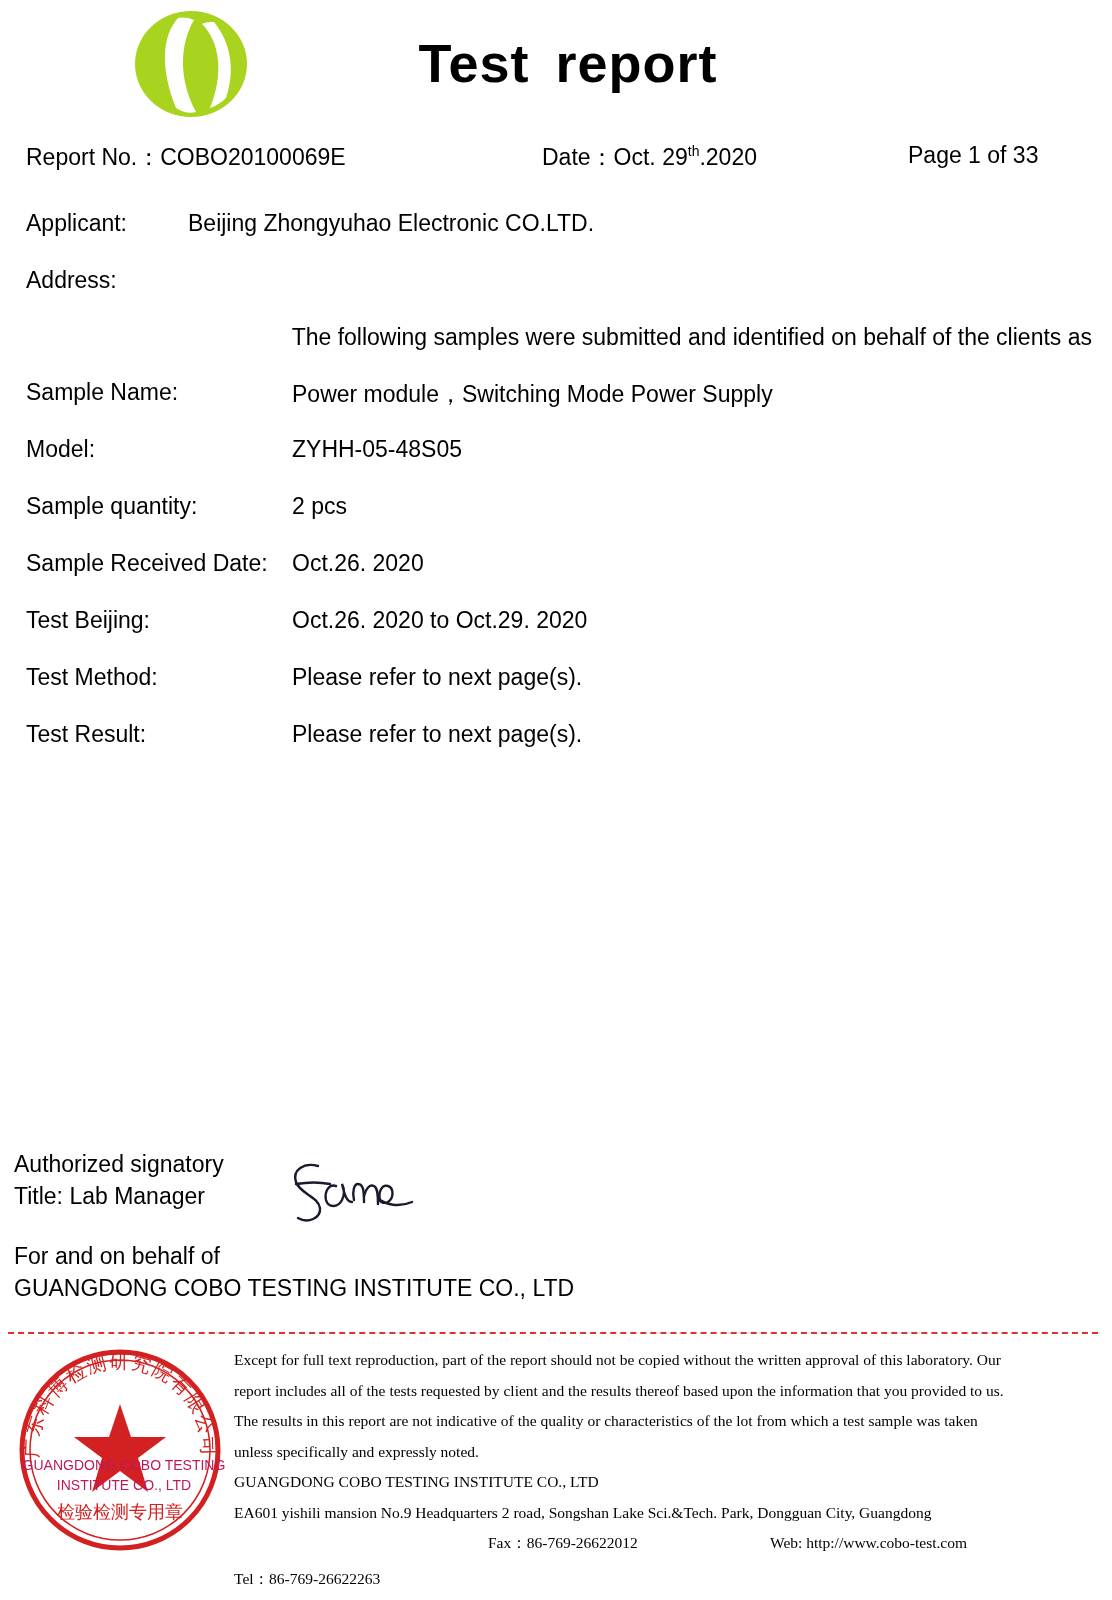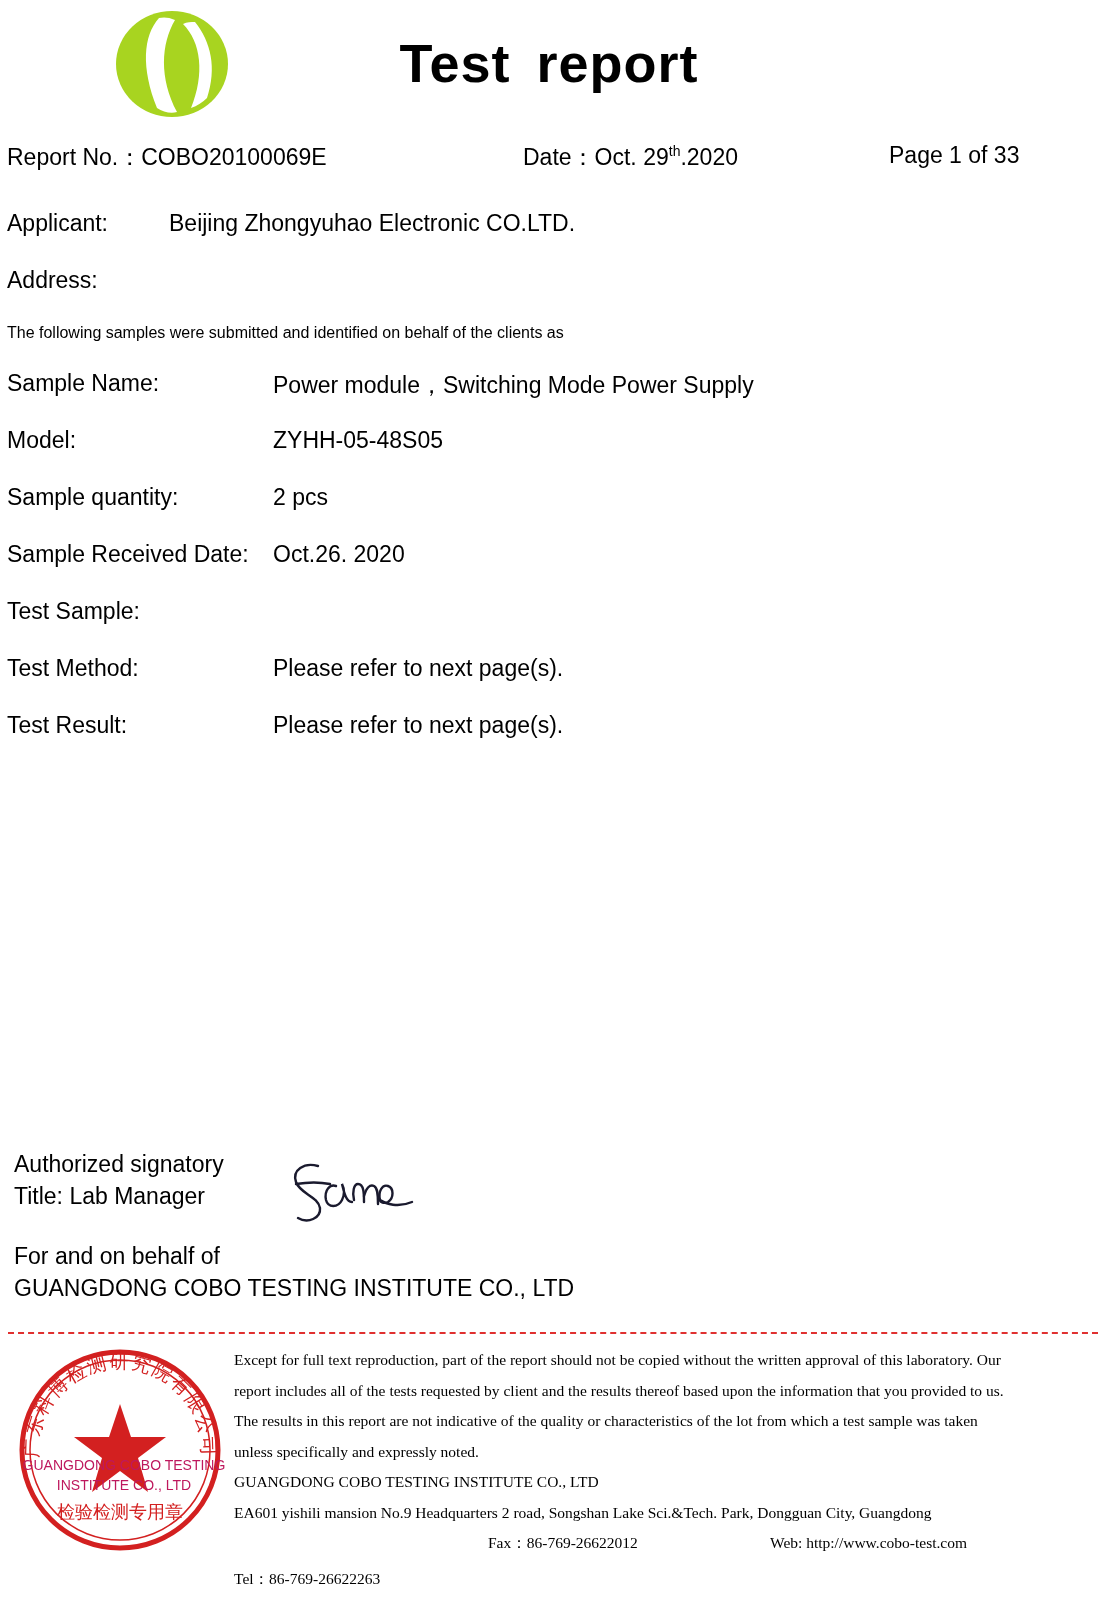--- a/index.html
+++ b/index.html
@@ -13,21 +13,21 @@
     font-family: "Liberation Sans", sans-serif;
     color: #000000;
     position: relative;
     overflow: hidden;
   }
   .page {
     position: relative;
     width: 1112px;
     height: 1599px;
     box-sizing: border-box;
-    padding: 0 1px;
+    padding: 0 20px;
   }
 
   
   .header {
     position: relative;
     height: 130px;
   }
   .logo {
     position: absolute;
     left: 112px;
@@ -67,22 +67,23 @@
     min-height: 36px;
     margin-bottom: 21px;
     font-size: 23px;
   }
   .row .label { position: absolute; left: 6px; top: 0; white-space: nowrap; }
   .row .value { position: absolute; left: 272px; top: 0; white-space: nowrap; }
   .row.addr .value { left: 168px; }
   .row.applicant .value { left: 168px; }
 
   .statement {
-    font-size: 16px;
+    font-size: 23px;
     margin: 17px 0 28px 6px;
+    text-align: right;
   }
 
   
   .sig {
     position: absolute;
     left: 8px;
     top: 1148px;
     width: 1096px;
     font-size: 23px;
     line-height: 32px;
@@ -201,21 +202,22 @@
     </div>
     <div class="row">
       <span class="label">Sample quantity:</span>
       <span class="value">2 pcs</span>
     </div>
     <div class="row">
       <span class="label">Sample Received Date:</span>
       <span class="value">Oct.26. 2020</span>
     </div>
     <div class="row">
-      <span class="label">Test Sample:</span>
+      <span class="label">Test Beijing:</span>
+      <span class="value">Oct.26. 2020 to Oct.29. 2020</span>
     </div>
     <div class="row">
       <span class="label">Test Method:</span>
       <span class="value">Please refer to next page(s).</span>
     </div>
     <div class="row">
       <span class="label">Test Result:</span>
       <span class="value">Please refer to next page(s).</span>
     </div>
   </div>

